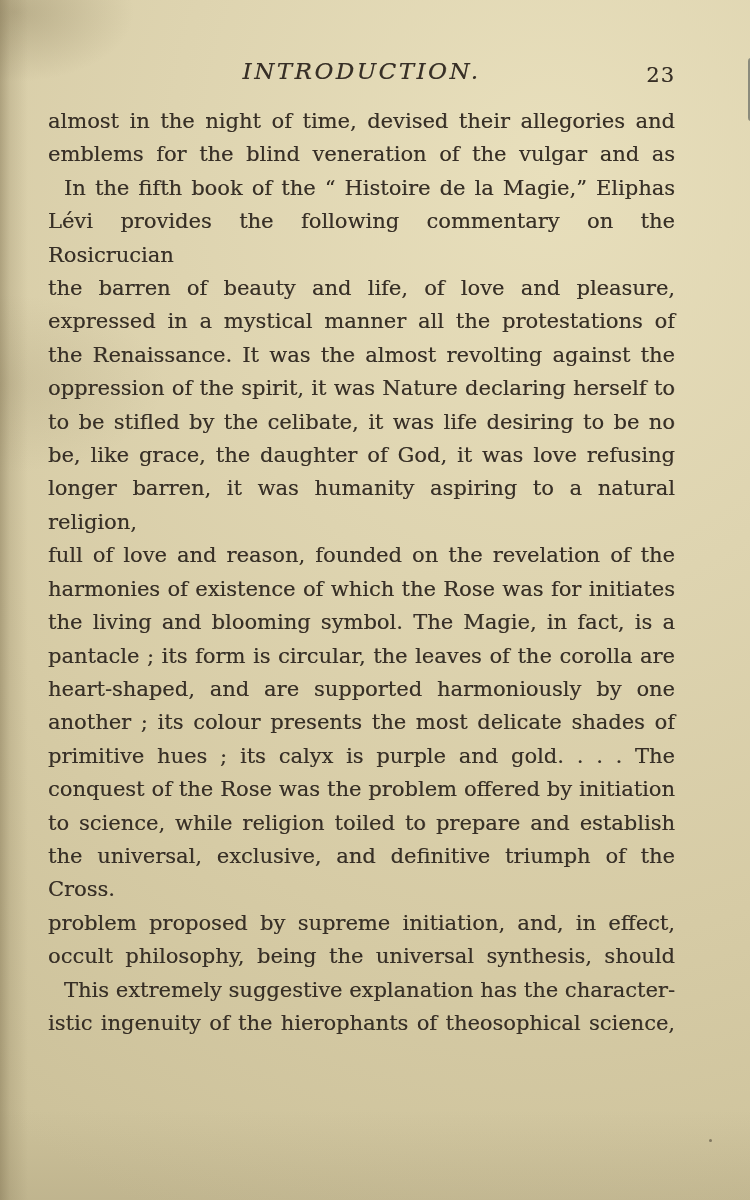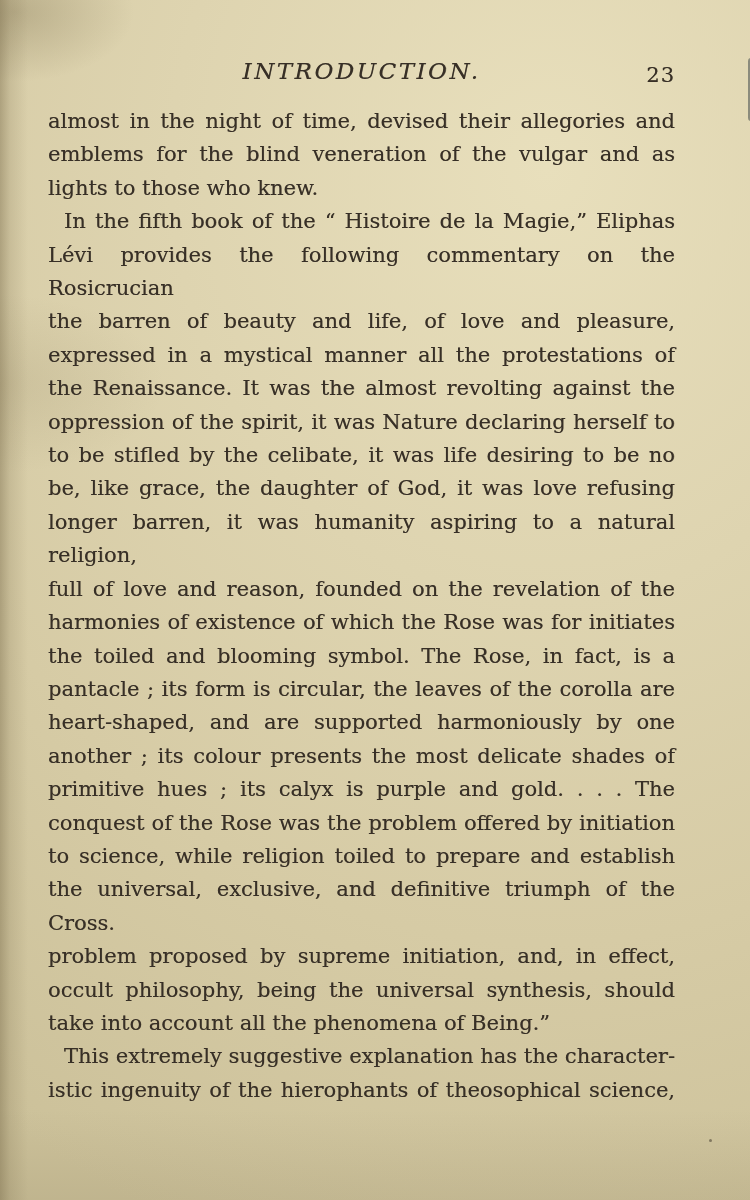--- a/index.html
+++ b/index.html
@@ -99,43 +99,41 @@
   <div class="page-shading"></div>
 
   <div class="running-head">
     <div class="head-title">INTRODUCTION.</div>
     <div class="page-number">23</div>
   </div>
 
   <div class="text-block">
       <div class="line">almost in the night of time, devised their allegories and</div>
       <div class="line">emblems for the blind veneration of the vulgar and as</div>
-      <div class="line last">lights to those who knew.</div>
       <div class="line indent">In the fifth book of the “ Histoire de la Magie,” Eliphas</div>
       <div class="line">Lévi provides the following commentary on the Rosicrucian</div>
       <div class="line">the barren of beauty and life, of love and pleasure,</div>
       <div class="line">expressed in a mystical manner all the protestations of</div>
       <div class="line">the Renaissance.  It was the almost revolting against the</div>
       <div class="line">oppression of the spirit, it was Nature declaring herself to</div>
       <div class="line">to be stifled by the celibate, it was life desiring to be no</div>
       <div class="line">be, like grace, the daughter of God, it was love refusing</div>
       <div class="line">longer barren, it was humanity aspiring to a natural religion,</div>
       <div class="line">full of love and reason, founded on the revelation of the</div>
       <div class="line">harmonies of existence of which the Rose was for initiates</div>
-      <div class="line">the toiled and blooming symbol.  The Rose, in fact, is a</div>
+      <div class="line">the living and blooming symbol.  The Magie, in fact, is a</div>
       <div class="line">pantacle ; its form is circular, the leaves of the corolla are</div>
       <div class="line">heart-shaped, and are supported harmoniously by one</div>
       <div class="line">another ; its colour presents the most delicate shades of</div>
       <div class="line">primitive hues ; its calyx is purple and gold. . . . The</div>
       <div class="line">conquest of the Rose was the problem offered by initiation</div>
       <div class="line">to science, while religion toiled to prepare and establish</div>
       <div class="line">the universal, exclusive, and definitive triumph of the</div>
       <div class="line last">Cross.</div>
       <div class="line">problem proposed by supreme initiation, and, in effect,</div>
       <div class="line">occult philosophy, being the universal synthesis, should</div>
-      <div class="line last">take into account all the phenomena of Being.”</div>
       <div class="line indent">This extremely suggestive explanation has the character-</div>
       <div class="line">istic ingenuity of the hierophants of theosophical science,</div>
     </div>
 
   <div class="ink-speck"></div>
   <div class="scrollbar-thumb"></div>
 </div>
 
 </body></html>

